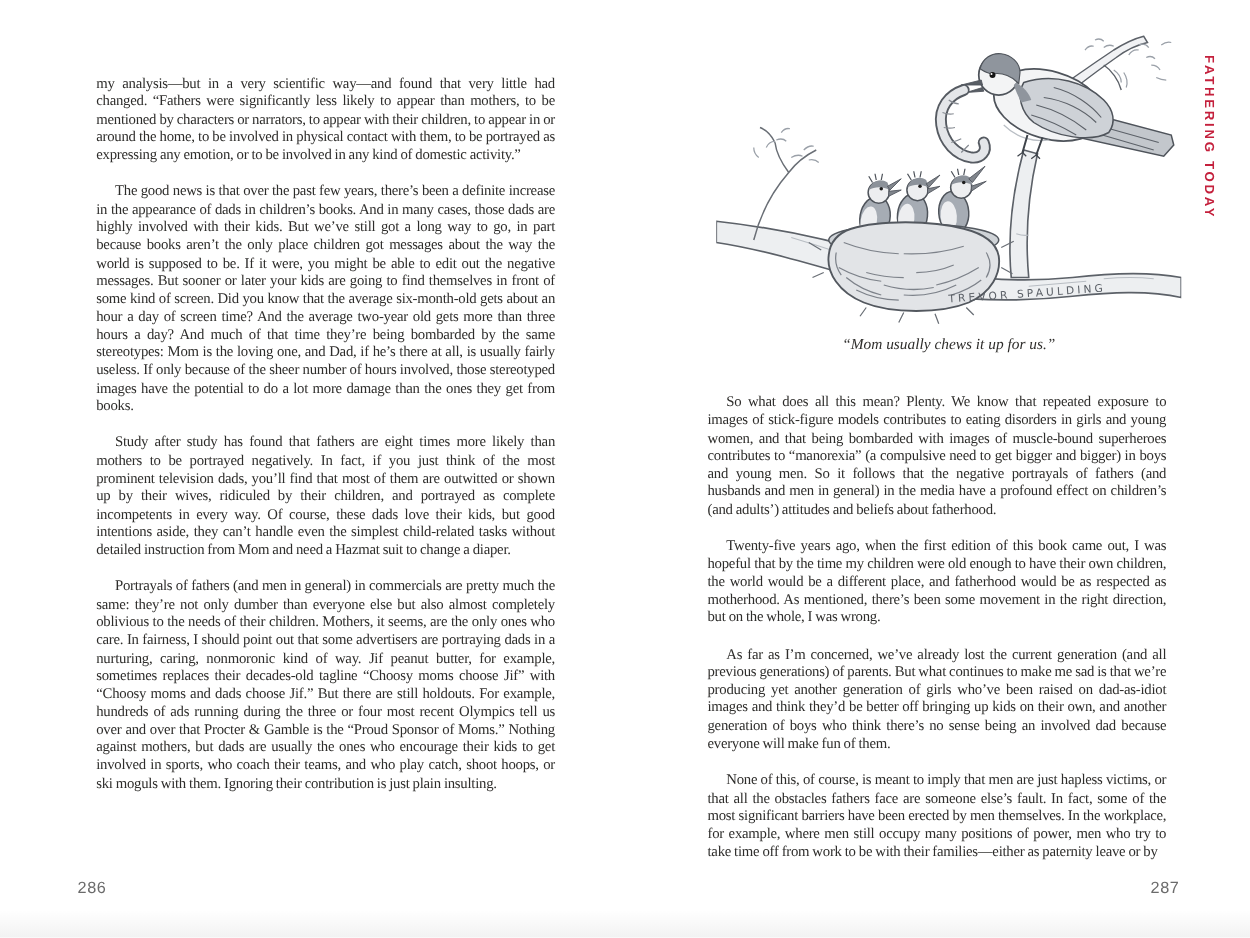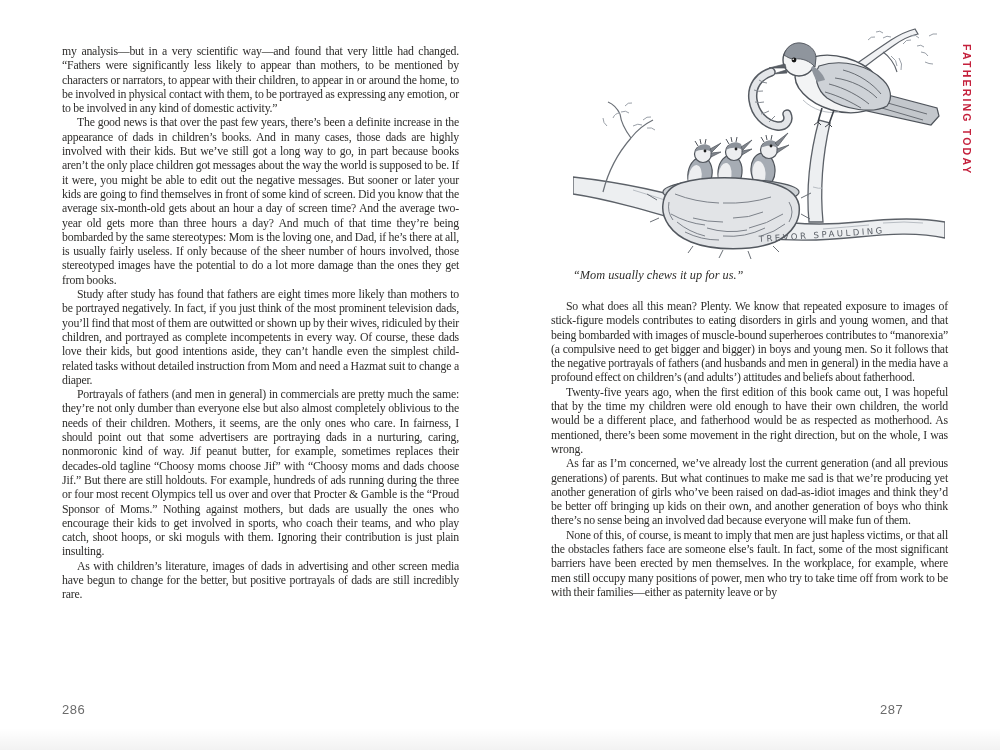--- a/index.html
+++ b/index.html
@@ -8,57 +8,56 @@
     background:#ffffff;
     font-family:"Liberation Serif", serif;
   }
   .text-col{
     position:absolute;width:397px;color:#2e2d2b;
     font-size:11.8px;line-height:14.3px;text-align:justify;
     letter-spacing:-0.2px;word-spacing:-0.3px;
   }
   #left-col{left:62px;top:44px;}
   #right-col{left:551px;top:299px;}
-  .text-col p{margin:0;}
+  .text-col p{margin:15px;}
   .text-col p.indent{text-indent:15px;font-family:Liberation Serif, serif;}
   .page-num{
     position:absolute;top:702px;
     font-family:"Liberation Sans", sans-serif;
     font-size:13px;color:#6b6b6b;letter-spacing:0.5px;
   }
   #page-num-left{left:62px;}
-  #page-num-right{left:880px;width:60px;text-align:left;}
+  #page-num-right{left:902px;width:60px;text-align:center;}
   #running-head{
     position:absolute;left:961px;top:44px;height:140px;
     writing-mode:vertical-rl;
     font-family:"Liberation Sans", sans-serif;
     font-weight:bold;font-size:10.5px;letter-spacing:2.2px;
     color:#c4203c;white-space:nowrap;
   }
   #illustration{position:absolute;left:573px;top:22px;width:372px;height:243px;}
   #caption{
     position:absolute;left:573px;top:268px;width:372px;
-    font-style:italic;font-size:12.3px;color:#2e2d2b;
+    text-align:center;font-style:italic;font-size:12.3px;color:#2e2d2b;
   }
   #bottom-shade{
     position:absolute;left:0;bottom:0;width:1000px;height:22px;
     background:linear-gradient(to bottom, rgba(0,0,0,0), rgba(0,0,0,0.05));
     pointer-events:none;
   }
 </style>
 </head>
 <body>
 
 <div>
   <div class="text-col" id="left-col">
     <p>my analysis—but in a very scientific way—and found that very little had changed. “Fathers were significantly less likely to appear than mothers, to be mentioned by characters or narrators, to appear with their children, to appear in or around the home, to be involved in physical contact with them, to be portrayed as expressing any emotion, or to be involved in any kind of domestic activity.”</p>
     <p class="indent">The good news is that over the past few years, there’s been a definite increase in the appearance of dads in children’s books. And in many cases, those dads are highly involved with their kids. But we’ve still got a long way to go, in part because books aren’t the only place children got messages about the way the world is supposed to be. If it were, you might be able to edit out the negative messages. But sooner or later your kids are going to find themselves in front of some kind of screen. Did you know that the average six-month-old gets about an hour a day of screen time? And the average two-year old gets more than three hours a day? And much of that time they’re being bombarded by the same stereotypes: Mom is the loving one, and Dad, if he’s there at all, is usually fairly useless. If only because of the sheer number of hours involved, those stereotyped images have the potential to do a lot more damage than the ones they get from books.</p>
     <p class="indent">Study after study has found that fathers are eight times more likely than mothers to be portrayed negatively. In fact, if you just think of the most prominent television dads, you’ll find that most of them are outwitted or shown up by their wives, ridiculed by their children, and portrayed as complete incompetents in every way. Of course, these dads love their kids, but good intentions aside, they can’t handle even the simplest child-related tasks without detailed instruction from Mom and need a Hazmat suit to change a diaper.</p>
     <p class="indent">Portrayals of fathers (and men in general) in commercials are pretty much the same: they’re not only dumber than everyone else but also almost completely oblivious to the needs of their children. Mothers, it seems, are the only ones who care. In fairness, I should point out that some advertisers are portraying dads in a nurturing, caring, nonmoronic kind of way. Jif peanut butter, for example, sometimes replaces their decades-old tagline “Choosy moms choose Jif” with “Choosy moms and dads choose Jif.” But there are still holdouts. For example, hundreds of ads running during the three or four most recent Olympics tell us over and over that Procter &amp; Gamble is the “Proud Sponsor of Moms.” Nothing against mothers, but dads are usually the ones who encourage their kids to get involved in sports, who coach their teams, and who play catch, shoot hoops, or ski moguls with them. Ignoring their contribution is just plain insulting.</p>
-    <p class="indent">As with children’s literature, images of dads in advertising and other screen media have begun to change for the better, but positive portrayals of dads are still incredibly rare.</p>
   </div>
   <div class="page-num" id="page-num-left">286</div>
 </div>
 
 <div>
 
   <svg id="illustration" viewBox="0 0 372 243" xmlns="http://www.w3.org/2000/svg">
 
     <g>
       <path d="M0,155 C45,160 95,170 140,185 C185,200 235,205 285,200 C320,196 350,196 372,200 L372,216 C345,210 315,212 285,215 C230,221 175,218 130,205 C85,192 40,178 0,172 Z" fill="#edeff1" stroke="#5c6168" stroke-width="1.4"></path>

